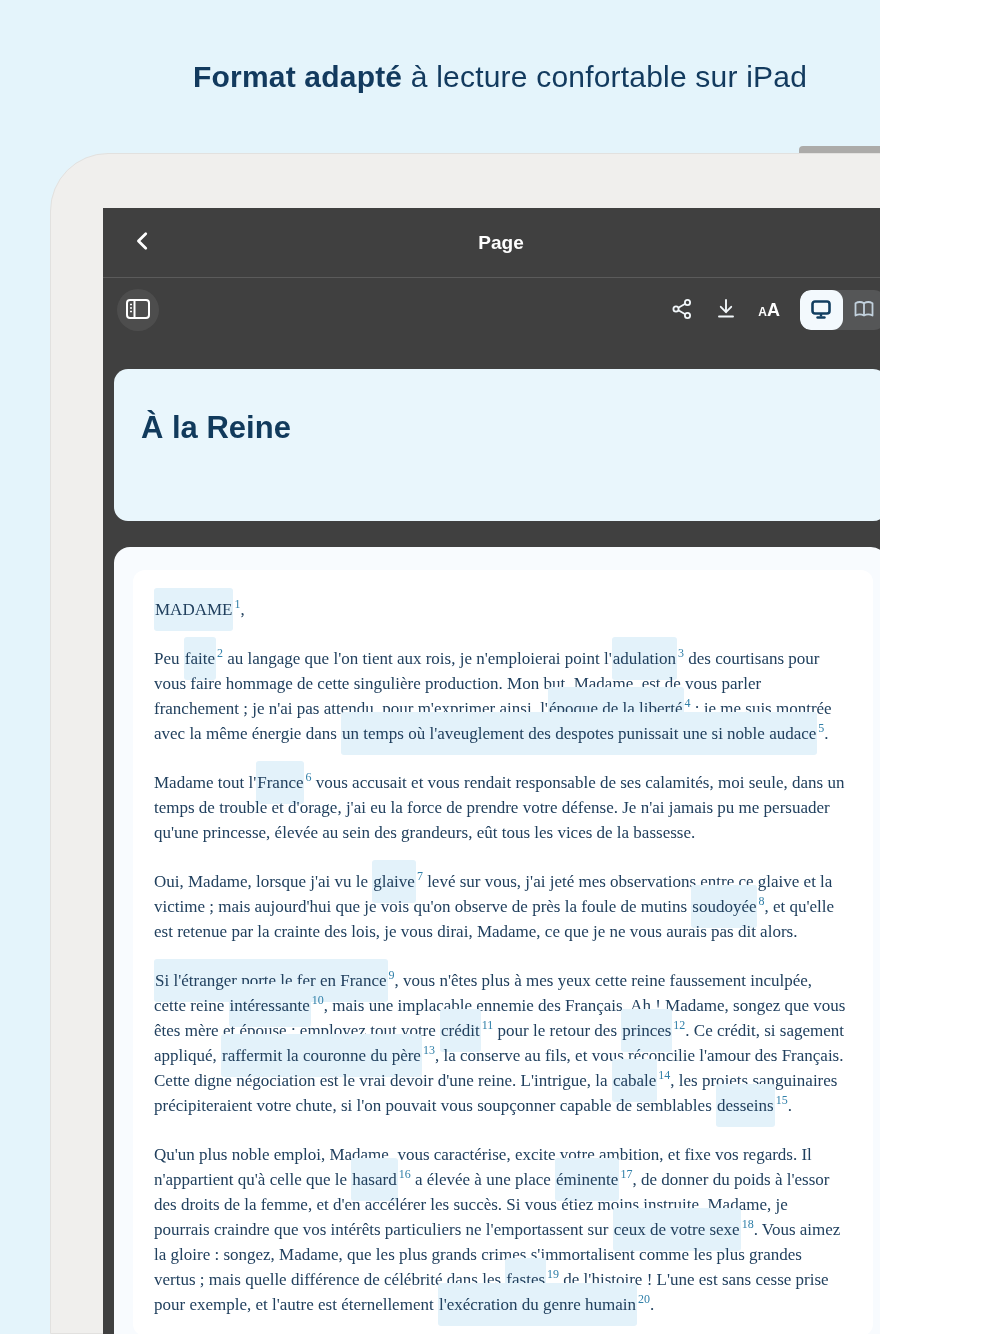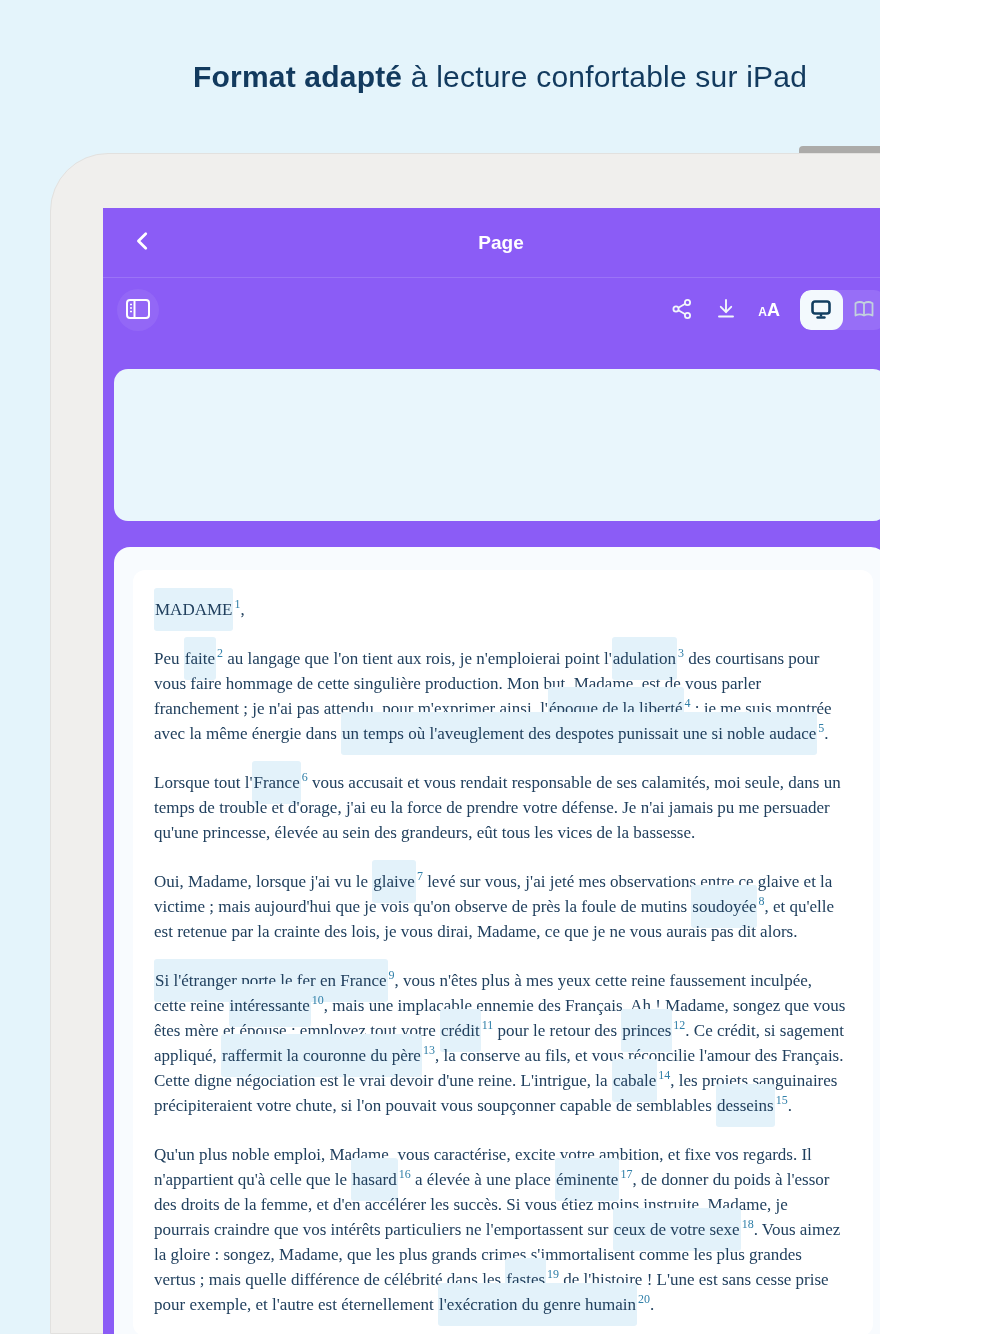--- a/index.html
+++ b/index.html
@@ -13,21 +13,21 @@
 
   
   .hw-btn{position:absolute;background:#ACABA9;}
   .power{left:799px;top:146px;width:85px;height:14px;border-radius:4px;}
   .vol1{left:942px;top:252px;width:16px;height:62px;border-radius:8px;}
   .vol2{left:942px;top:320px;width:16px;height:42px;border-radius:8px;}
   .tablet{position:absolute;left:50px;top:153px;width:900px;height:1181px;
     background:#F0EFED;border:1px solid #E2E1DF;box-sizing:border-box;
     border-radius:58px 58px 0 0;}
   .screen{position:absolute;left:52px;top:54px;width:796px;height:1127px;
-    background:#8b5cf6;overflow:hidden;}
+    background:#404040;overflow:hidden;}
 
   
   .navbar{position:relative;height:69px;border-bottom:1px solid rgba(255,255,255,0.14);}
   .back-btn{position:absolute;left:20px;top:14px;width:40px;height:40px;display:flex;
     align-items:center;justify-content:center;background:none;border:none;cursor:pointer;padding:0;}
   .nav-title{position:absolute;left:0;top:0;width:100%;height:69px;display:flex;
     align-items:center;justify-content:center;color:#FFFFFF;font-weight:700;font-size:19px;}
 
   
   .toolbar{height:64px;display:flex;align-items:center;justify-content:space-between;
@@ -146,28 +146,29 @@
                   <path d="M3.5 18.5 V6.2 C6.3 4.6 9.2 4.6 12 6.2 C14.8 4.6 17.7 4.6 20.5 6.2 V18.5 C17.7 17 14.8 17 12 18.5 C9.2 17 6.3 17 3.5 18.5 Z" stroke="#C2D1DD" stroke-width="1.8" stroke-linejoin="round"></path>
                   <path d="M12 6.2 V18.3" stroke="#C2D1DD" stroke-width="1.8"></path>
                 </svg>
               </span>
             </button>
           </div>
         </div>
       </div>
 
       <div class="header-card">
+        <div class="doc-title">À la Reine</div>
       </div>
 
       <div class="content-card">
         <div class="text-card">
           <div>
               <p class="para"><span class="hl">MADAME</span><sup class="fn">1</sup><span>,</span></p>
               <p class="para"><span>Peu </span><span class="hl">faite</span><sup class="fn">2</sup><span> au langage que l'on tient aux rois, je n'emploierai point l'</span><span class="hl">adulation</span><sup class="fn">3</sup><span> des courtisans pour vous faire hommage de cette singulière production. Mon but, Madame, est de vous parler franchement ; je n'ai pas attendu, pour m'exprimer ainsi, l'</span><span class="hl">époque de la liberté</span><sup class="fn">4</sup><span> : je me suis montrée avec la même énergie dans </span><span class="hl">un temps où l'aveuglement des despotes punissait une si noble audace</span><sup class="fn">5</sup><span>.</span></p>
-              <p class="para"><span>Lorsque tout l'</span><span class="hl">France</span><sup class="fn">6</sup><span> vous accusait et vous rendait responsable de ses calamités, moi seule, dans un temps de trouble et d'orage, j'ai eu la force de prendre votre défense. Je n'ai jamais pu me persuader qu'une princesse, élevée au sein des grandeurs, eût tous les vices de la bassesse.</span></p>
+              <p class="para"><span>Madame tout l'</span><span class="hl">France</span><sup class="fn">6</sup><span> vous accusait et vous rendait responsable de ses calamités, moi seule, dans un temps de trouble et d'orage, j'ai eu la force de prendre votre défense. Je n'ai jamais pu me persuader qu'une princesse, élevée au sein des grandeurs, eût tous les vices de la bassesse.</span></p>
               <p class="para"><span>Oui, Madame, lorsque j'ai vu le </span><span class="hl">glaive</span><sup class="fn">7</sup><span> levé sur vous, j'ai jeté mes observations entre ce glaive et la victime ; mais aujourd'hui que je vois qu'on observe de près la foule de mutins </span><span class="hl">soudoyée</span><sup class="fn">8</sup><span>, et qu'elle est retenue par la crainte des lois, je vous dirai, Madame, ce que je ne vous aurais pas dit alors.</span></p>
               <p class="para"><span class="hl">Si l'étranger porte le fer en France</span><sup class="fn">9</sup><span>, vous n'êtes plus à mes yeux cette reine faussement inculpée, cette reine </span><span class="hl">intéressante</span><sup class="fn">10</sup><span>, mais une implacable ennemie des Français. Ah ! Madame, songez que vous êtes mère et épouse ; employez tout votre </span><span class="hl">crédit</span><sup class="fn">11</sup><span> pour le retour des </span><span class="hl">princes</span><sup class="fn">12</sup><span>. Ce crédit, si sagement appliqué, </span><span class="hl">raffermit la couronne du père</span><sup class="fn">13</sup><span>, la conserve au fils, et vous réconcilie l'amour des Français. Cette digne négociation est le vrai devoir d'une reine. L'intrigue, la </span><span class="hl">cabale</span><sup class="fn">14</sup><span>, les projets sanguinaires précipiteraient votre chute, si l'on pouvait vous soupçonner capable de semblables </span><span class="hl">desseins</span><sup class="fn">15</sup><span>.</span></p>
               <p class="para"><span>Qu'un plus noble emploi, Madame, vous caractérise, excite votre ambition, et fixe vos regards. Il n'appartient qu'à celle que le </span><span class="hl">hasard</span><sup class="fn">16</sup><span> a élevée à une place </span><span class="hl">éminente</span><sup class="fn">17</sup><span>, de donner du poids à l'essor des droits de la femme, et d'en accélérer les succès. Si vous étiez moins instruite, Madame, je pourrais craindre que vos intérêts particuliers ne l'emportassent sur </span><span class="hl">ceux de votre sexe</span><sup class="fn">18</sup><span>. Vous aimez la gloire : songez, Madame, que les plus grands crimes s'immortalisent comme les plus grandes vertus ; mais quelle différence de célébrité dans les </span><span class="hl">fastes</span><sup class="fn">19</sup><span> de l'histoire ! L'une est sans cesse prise pour exemple, et l'autre est éternellement </span><span class="hl">l'exécration du genre humain</span><sup class="fn">20</sup><span>.</span></p>
             </div>
         </div>
       </div>
 
     </div>
   </div>
 </div>

